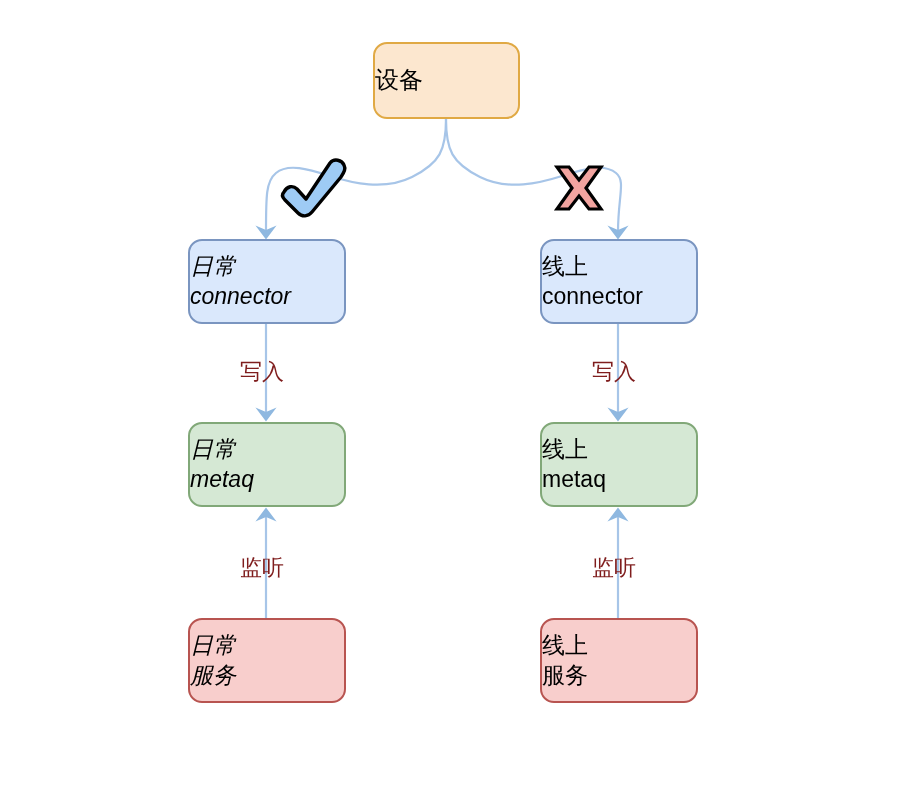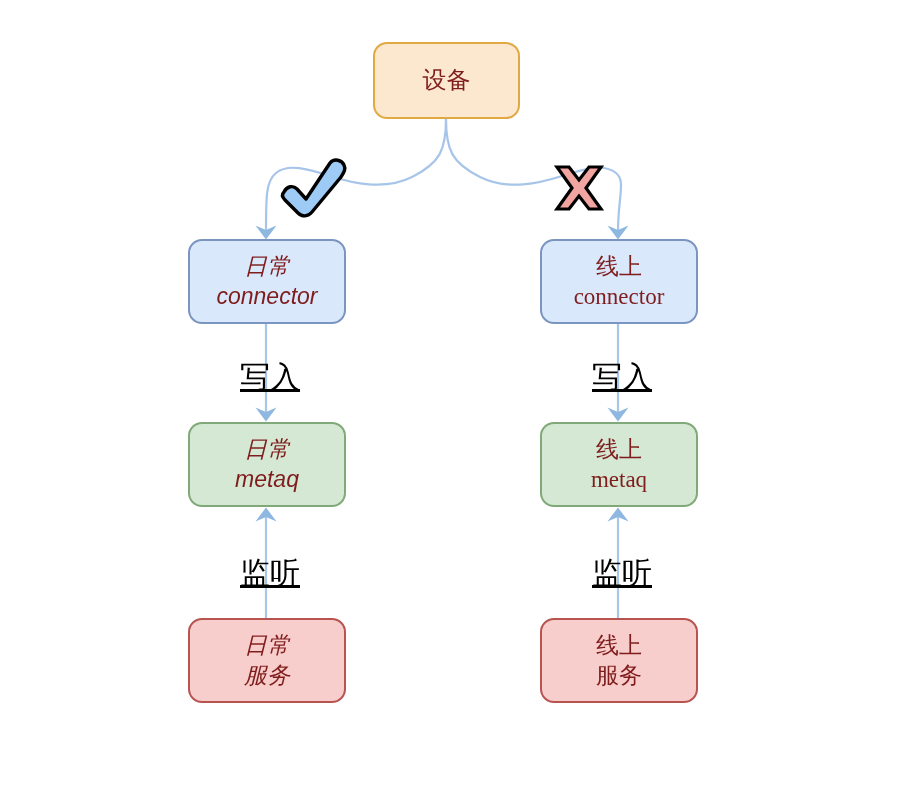--- a/index.html
+++ b/index.html
@@ -18,24 +18,24 @@
     overflow: hidden;
   }
   .node {
     position: absolute;
     box-sizing: border-box;
     border-radius: 14px;
     border-width: 2px;
     border-style: solid;
     display: flex;
     flex-direction: column;
-    align-items: center;
+    align-items: flex-start;
     justify-content: center;
     text-align: center;
-    color: #7f1d1d;
+    color: #000000;
     line-height: 1.28;
   }
   .node .line {
     display: block;
     white-space: nowrap;
   }
   .node-device {
     left: 373px;
     top: 42px;
     width: 147px;
@@ -62,28 +62,27 @@
   }
   .node-service {
     top: 618px;
     width: 158px;
     height: 85px;
     background: #f8cecc;
     border-color: #b85450;
     font-size: 23px;
   }
   .col-left  { left: 188px; font-style: italic; }
-  .col-right { left: 540px; font-family: Liberation Serif, serif; }
+  .col-right { left: 540px; }
 
   .edge-label {
     position: absolute;
-    font-size: 30px;
-    color: #000000;
+    font-size: 22px;
+    color: #7f1d1d;
     white-space: nowrap;
-    text-decoration: underline;
   }
   .lbl-write-left   { left: 240px; top: 357px; }
   .lbl-write-right  { left: 592px; top: 357px; }
   .lbl-listen-left  { left: 240px; top: 553px; }
   .lbl-listen-right { left: 592px; top: 553px; }
 
   svg.overlay {
     position: absolute;
     left: 0;
     top: 0;

